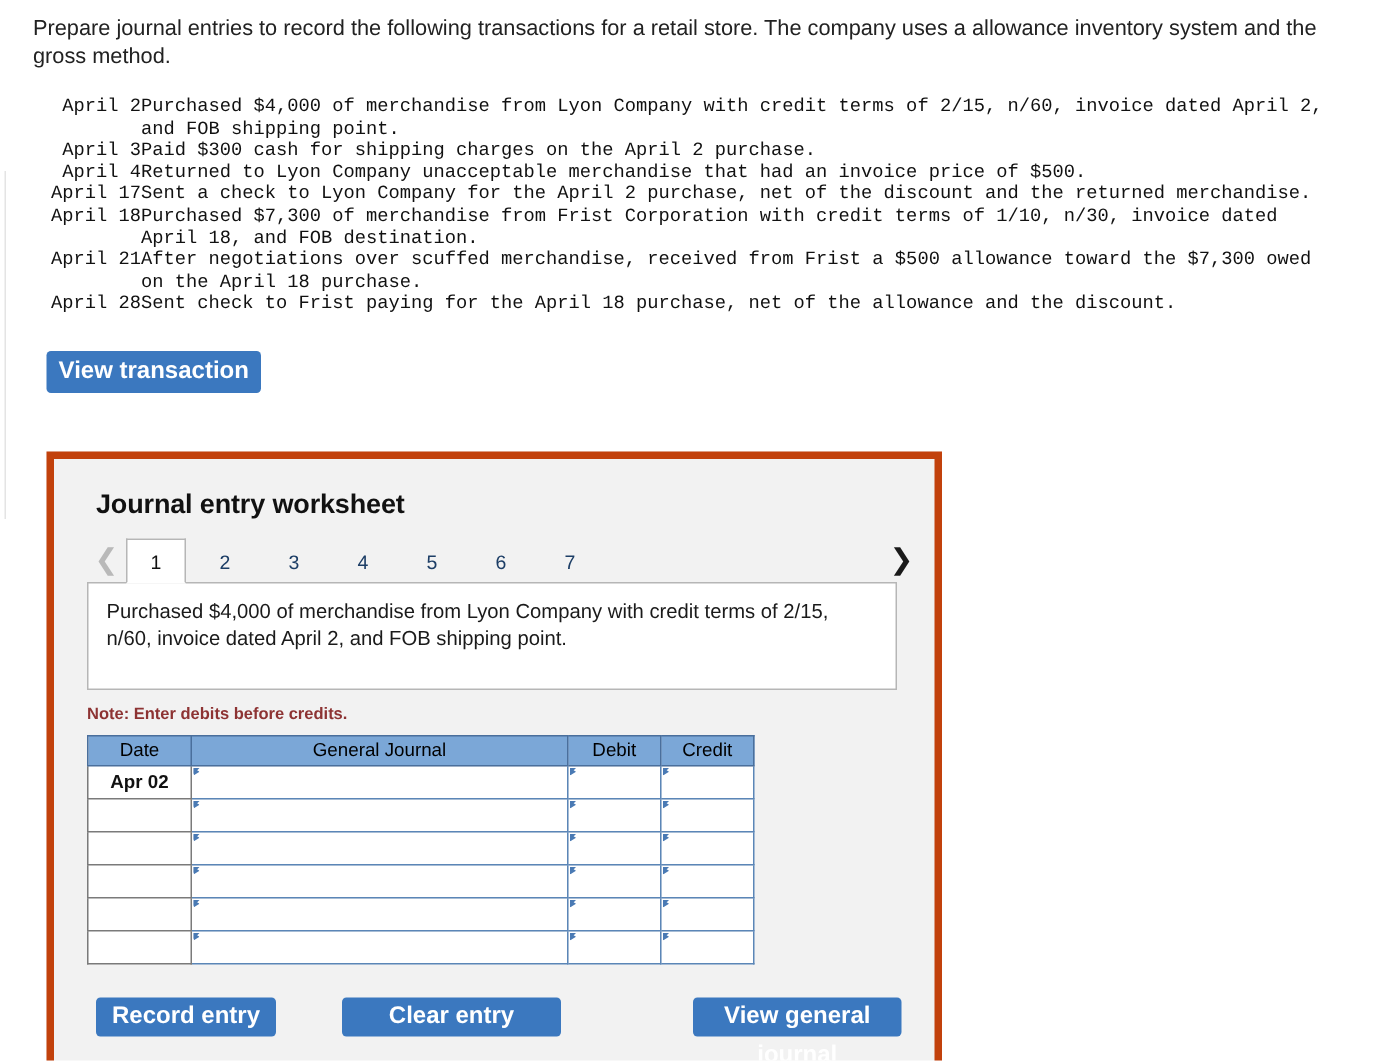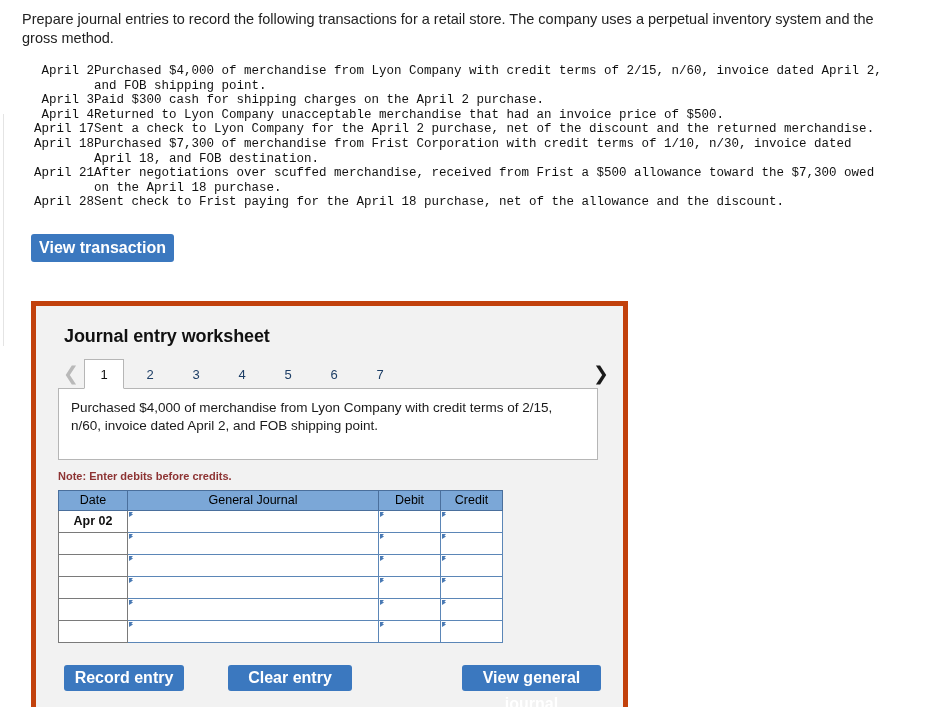--- a/index.html
+++ b/index.html
@@ -240,31 +240,31 @@
   }
 
   
   .ws-footer {
     margin: 22px 0 0 6px;
     width: 556px;
     position: relative;
     height: 27px;
   }
   .btn-record { width: 120px; position: absolute; left: 6px; }
-  .btn-clear  { width: 124px; position: absolute; left: 170px; }
+  .btn-clear  { width: 146px; position: absolute; left: 170px; }
   .btn-viewgj { width: 139px; position: absolute; left: 404px; }
 </style>
 </head>
 <body>
 
 <div class="left-edge-rule"></div>
 
 <div class="page">
 
-  <p class="intro">Prepare journal entries to record the following transactions for a retail store. The company uses a perpetual inventory system and the gross method.</p>
+  <p class="intro">Prepare journal entries to record the following transactions for a retail store. The company uses a allowance inventory system and the gross method.</p>
 
   <table class="txn-list">
     <tbody>
       <tr>
         <td class="txn-date">April 2</td>
         <td class="txn-desc">Purchased $4,000 of merchandise from Lyon Company with credit terms of 2/15, n/60, invoice dated April 2, and FOB shipping point.</td>
       </tr>
       <tr>
         <td class="txn-date">April 3</td>
         <td class="txn-desc">Paid $300 cash for shipping charges on the April 2 purchase.</td>

